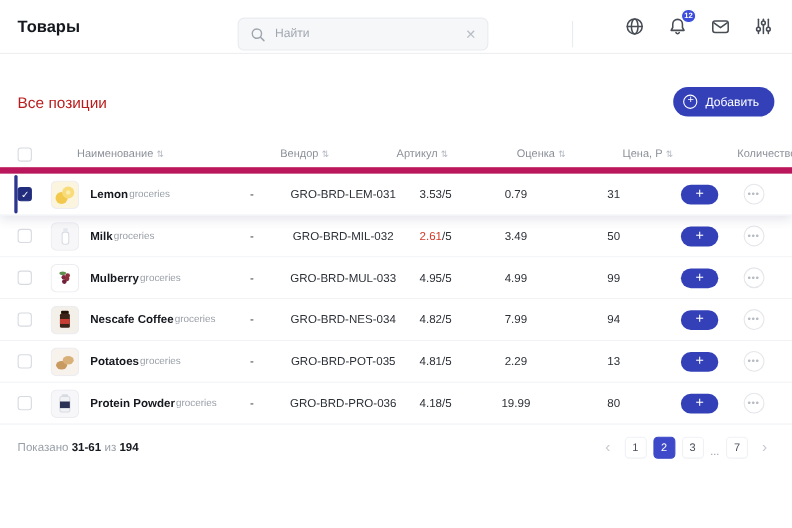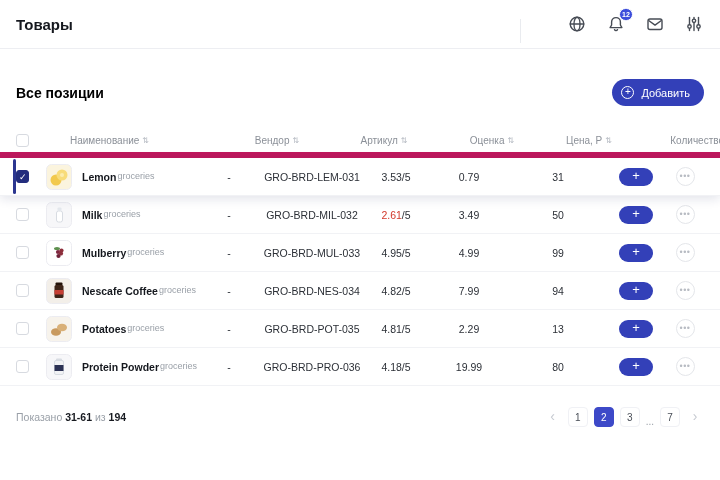--- a/index.html
+++ b/index.html
@@ -15,21 +15,21 @@
   .searchbox input::placeholder { color:#a3a8b0; }
   .clear-x { color:#b9bec6; font-size:12px; line-height:1; cursor:pointer; background:none; border:none; font-family:inherit; }
   .vline { position:absolute; left:520px; top:19px; width:1px; height:24px; background:#e9ebef; }
   .topbar-right { margin-left:auto; display:flex; align-items:center; gap:19px; }
   .icon-btn { position:relative; background:none; border:none; width:20px; height:20px; display:flex; align-items:center; justify-content:center; cursor:pointer; }
   .icon-btn svg { stroke:#474c55; fill:none; stroke-width:1.4; stroke-linecap:round; stroke-linejoin:round; }
   .badge { position:absolute; top:-6px; right:-7px; min-width:14px; height:13px; border-radius:7px; background:#3c4ddb; color:#fff; font-size:7px; font-weight:700; display:flex; align-items:center; justify-content:center; padding:0 2px; border:1.5px solid #fff; }
 
   
   .section { display:flex; align-items:center; justify-content:space-between; padding:0 16px; margin-top:30px; }
-  .section-title { font-size:14px; font-weight:700; color:#000000; }
+  .section-title { font-size:14px; font-weight:400; color:#b91c1c; }
   .add-btn { display:flex; align-items:center; gap:7px; background:#3340b8; color:#fff; border:none; border-radius:14px; height:27px; padding:0 14px 0 9px; font-size:11px; font-family:inherit; cursor:pointer; }
   .plus-circle { width:13px; height:13px; border:1.2px solid #fff; border-radius:50%; display:flex; align-items:center; justify-content:center; font-size:10px; line-height:1; padding-bottom:1px; }
 
   
   .grid { display:grid; grid-template-columns:30px 152px 62px 104px 64px 82px 96px 60px 38px; align-items:center; padding:0 16px; }
   .thead { margin-top:22px; height:30px; color:#8b9098; font-size:10px; border-bottom:6px solid #be185d;gap:24px; }
   .th { justify-self:center; display:flex; align-items:center; cursor:pointer; white-space:nowrap; }
   .th.left { justify-self:start; }
   .sort::after { content:"⇅"; font-size:8px; color:#b3b8c0; margin-left:3px; }
 
@@ -47,36 +47,44 @@
   .thumb { width:26px; height:26px; display:inline-block; flex:0 0 26px; }
   .nm { display:flex; flex-direction:row; gap:1px; }
   .pname { font-weight:700; font-size:10.5px; color:#15181e; }
   .pcat { font-size:9px; color:#9aa0a8; }
 
   .rating .low { color:#d2382b; }
   .plus-btn { width:34px; height:18px; border-radius:10px; background:#3340b8; border:none; color:#fff; font-size:13px; line-height:1; display:flex; align-items:center; justify-content:center; cursor:pointer; padding-bottom:2px; }
   .more-btn { width:19px; height:19px; border-radius:50%; border:1px solid #e4e6ea; background:#fff; color:#b8bcc3; font-size:9px; letter-spacing:0.5px; display:flex; align-items:center; justify-content:center; cursor:pointer; padding-bottom:1px; }
 
   
-  .footer { display:flex; justify-content:space-between; align-items:center; padding:0 16px; margin-top:21px; color:#9aa0a8; font-size:10.5px; }
+  .footer { display:flex; justify-content:space-between; align-items:center; padding:0 16px; margin-top:11px; color:#9aa0a8; font-size:10.5px; }
   .footer b { color:#171a20; font-weight:700; }
   .pagination { display:flex; align-items:center; gap:6px; }
   .pg { width:20px; height:20px; border-radius:4px; border:1px solid #f0f1f5; background:#fff; color:#494e57; font-size:10px; font-family:inherit; cursor:pointer; display:flex; align-items:center; justify-content:center; }
   .pg.active { background:#3d49c8; border-color:#3d49c8; color:#fff; }
   .pg-chev { width:18px; height:20px; border:none; background:none; color:#c6cad1; font-size:14px; cursor:pointer; display:flex; align-items:center; justify-content:center; padding-bottom:2px; }
   .pg-dots { color:#9aa0a8; font-size:10px; align-self:flex-end; }
 </style>
 </head>
 <body>
 
 <div class="page">
 
   <div class="topbar">
     <div class="page-title">Товары</div>
 
+    <div class="searchbox">
+      <svg width="15" height="15" viewBox="0 0 16 16" style="stroke:#a0a6ae;fill:none;stroke-width:1.4;stroke-linecap:round;">
+          <circle cx="7" cy="7" r="4.5"></circle>
+          <line x1="10.5" y1="10.5" x2="13.8" y2="13.8"></line>
+        </svg>
+      <input type="text" placeholder="Найти" style="">
+      <button class="clear-x">✕</button>
+    </div>
 
     <div class="vline"></div>
 
     <div class="topbar-right">
       <button class="icon-btn">
         <svg width="18" height="18" viewBox="0 0 18 18">
             <circle cx="9" cy="9" r="6.8"></circle>
             <ellipse cx="9" cy="9" rx="3" ry="6.8"></ellipse>
             <line x1="2.3" y1="9" x2="15.7" y2="9"></line>
           </svg>

